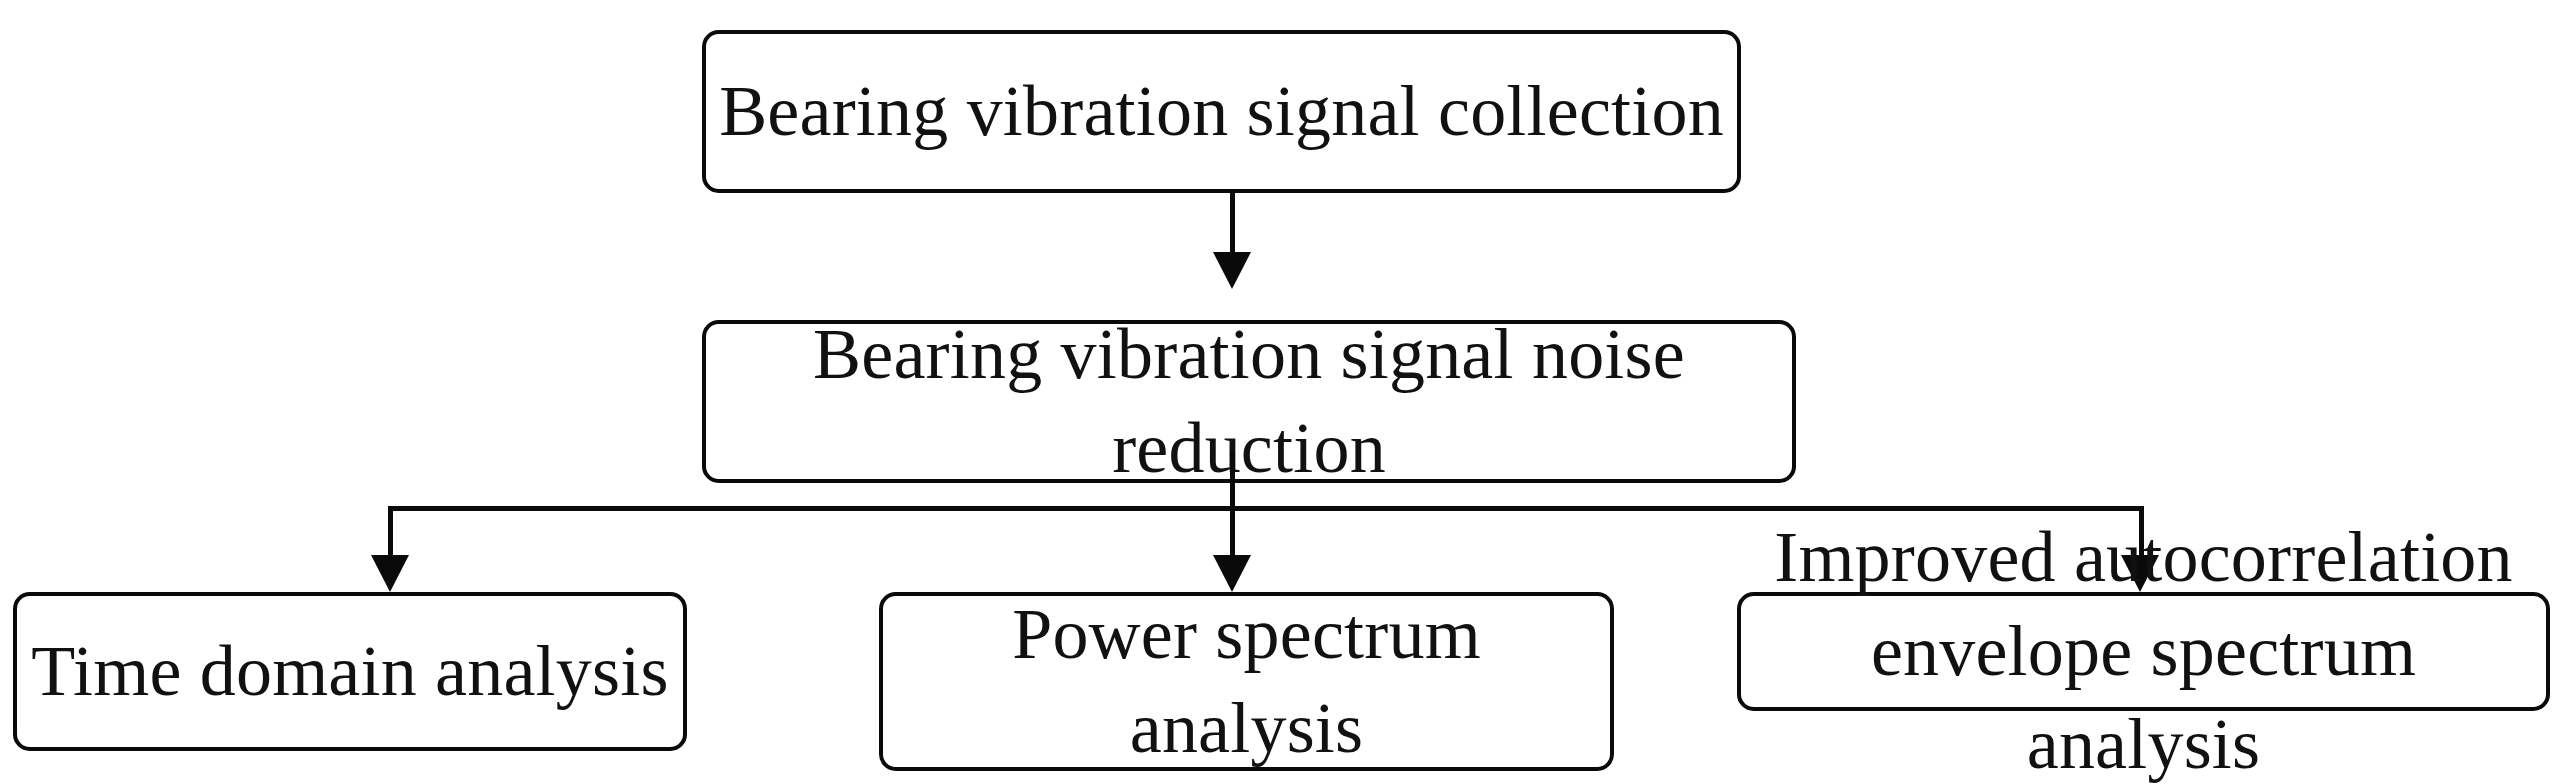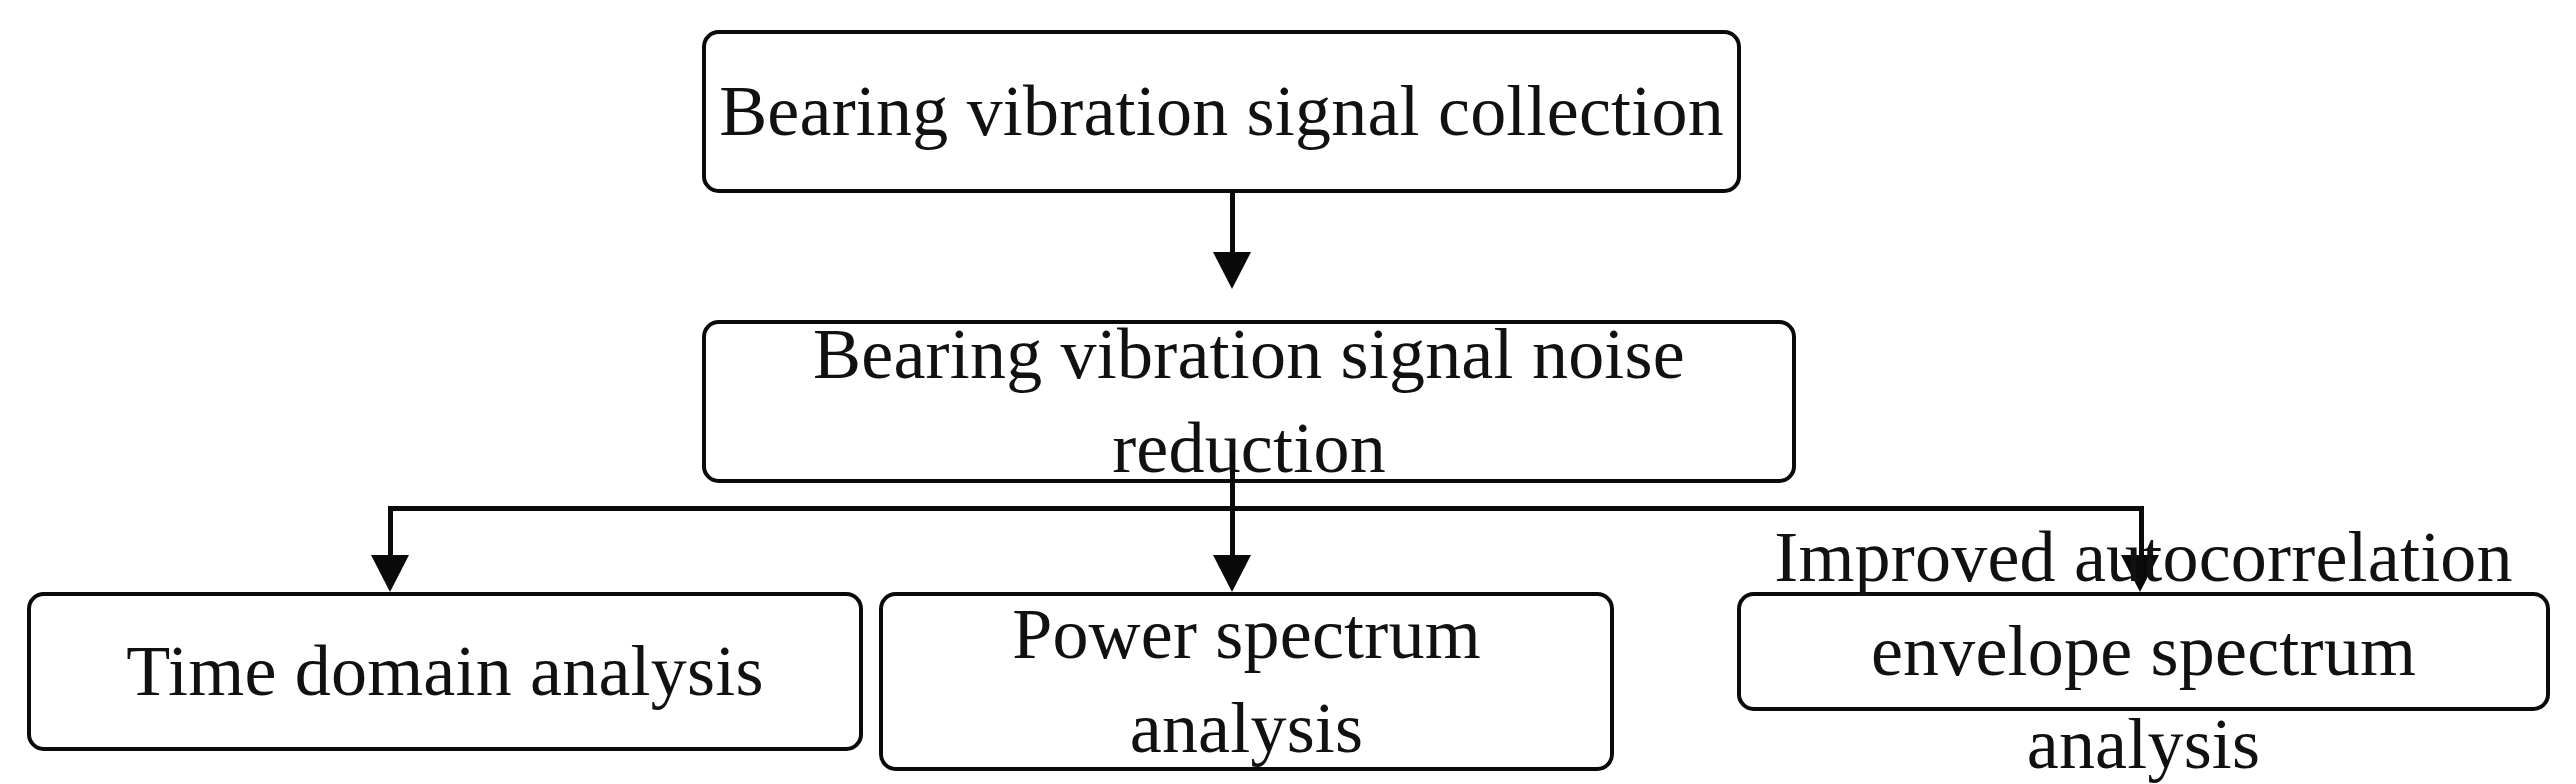--- a/index.html
+++ b/index.html
@@ -73,21 +73,21 @@
 
   <div class="edge v-line" style="left:388px; top:506px; height:52px;"></div>
   <div class="arrowhead" style="left:371px; top:555px;"></div>
 
   <div class="edge v-line" style="left:1230px; top:506px; height:52px;"></div>
   <div class="arrowhead" style="left:1213px; top:555px;"></div>
 
   <div class="edge v-line" style="left:2139px; top:506px; height:52px;"></div>
   <div class="arrowhead" style="left:2121px; top:555px;"></div>
 
-  <div class="node" style="left:27px; top:592px; width:836px; height:159px;">
+  <div class="node" style="left:13px; top:592px; width:674px; height:159px;">
     <span class="label">Time domain analysis</span>
   </div>
 
   <div class="node" style="left:879px; top:592px; width:735px; height:179px;">
     <span class="label">Power spectrum analysis</span>
   </div>
 
   <div class="node" style="left:1737px; top:592px; width:813px; height:119px;">
     <span class="label">Improved autocorrelation
 envelope spectrum analysis</span>

